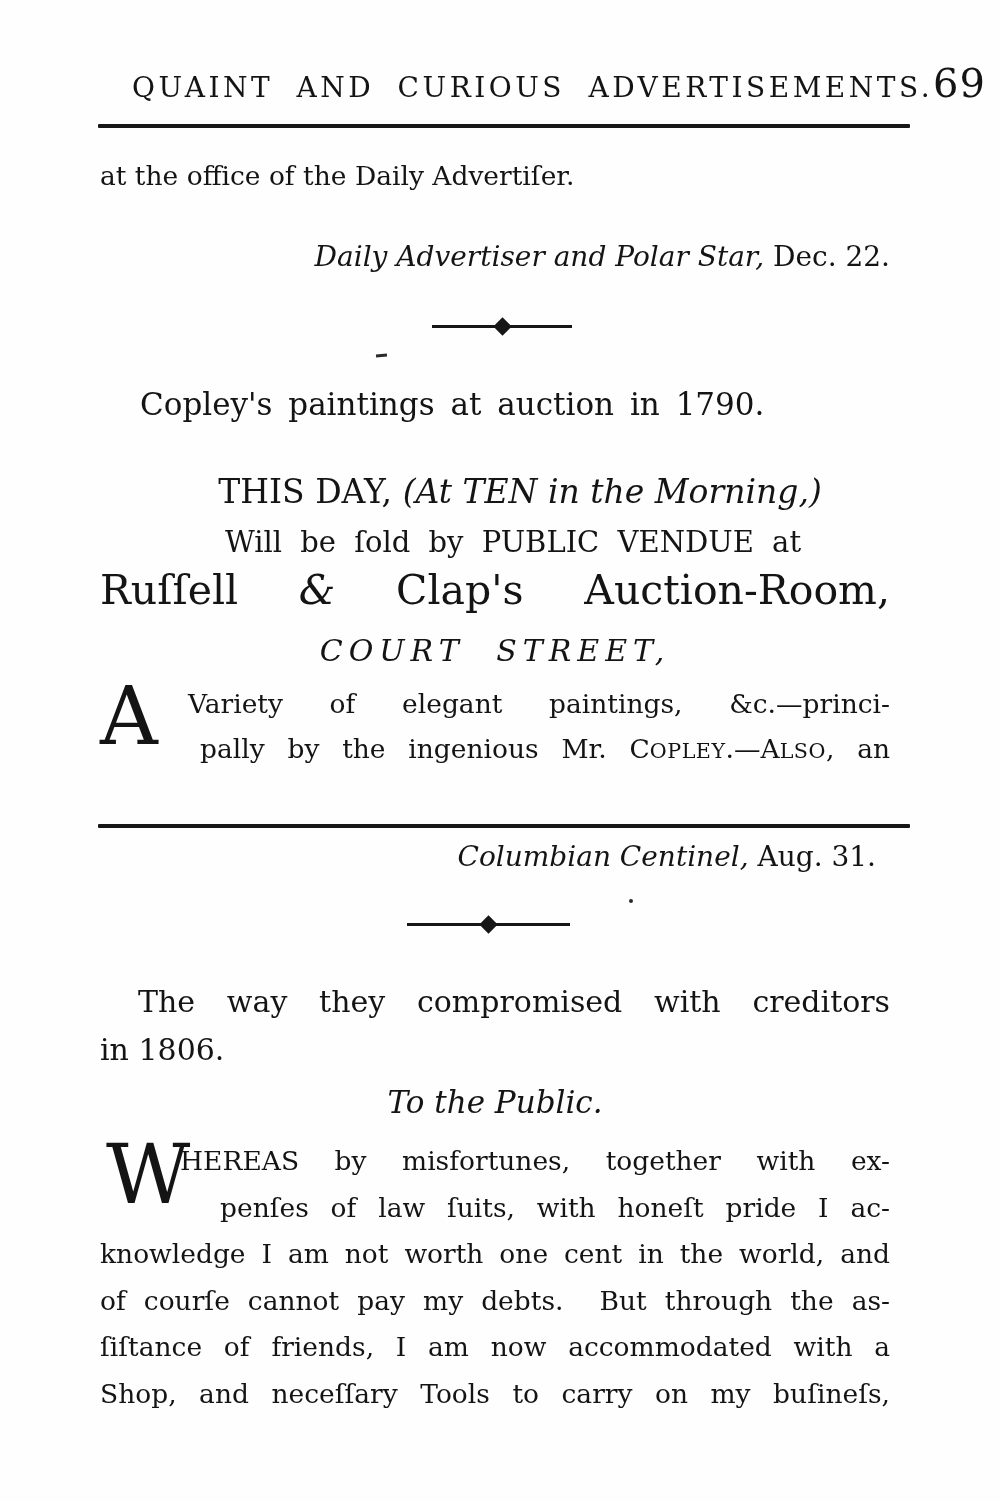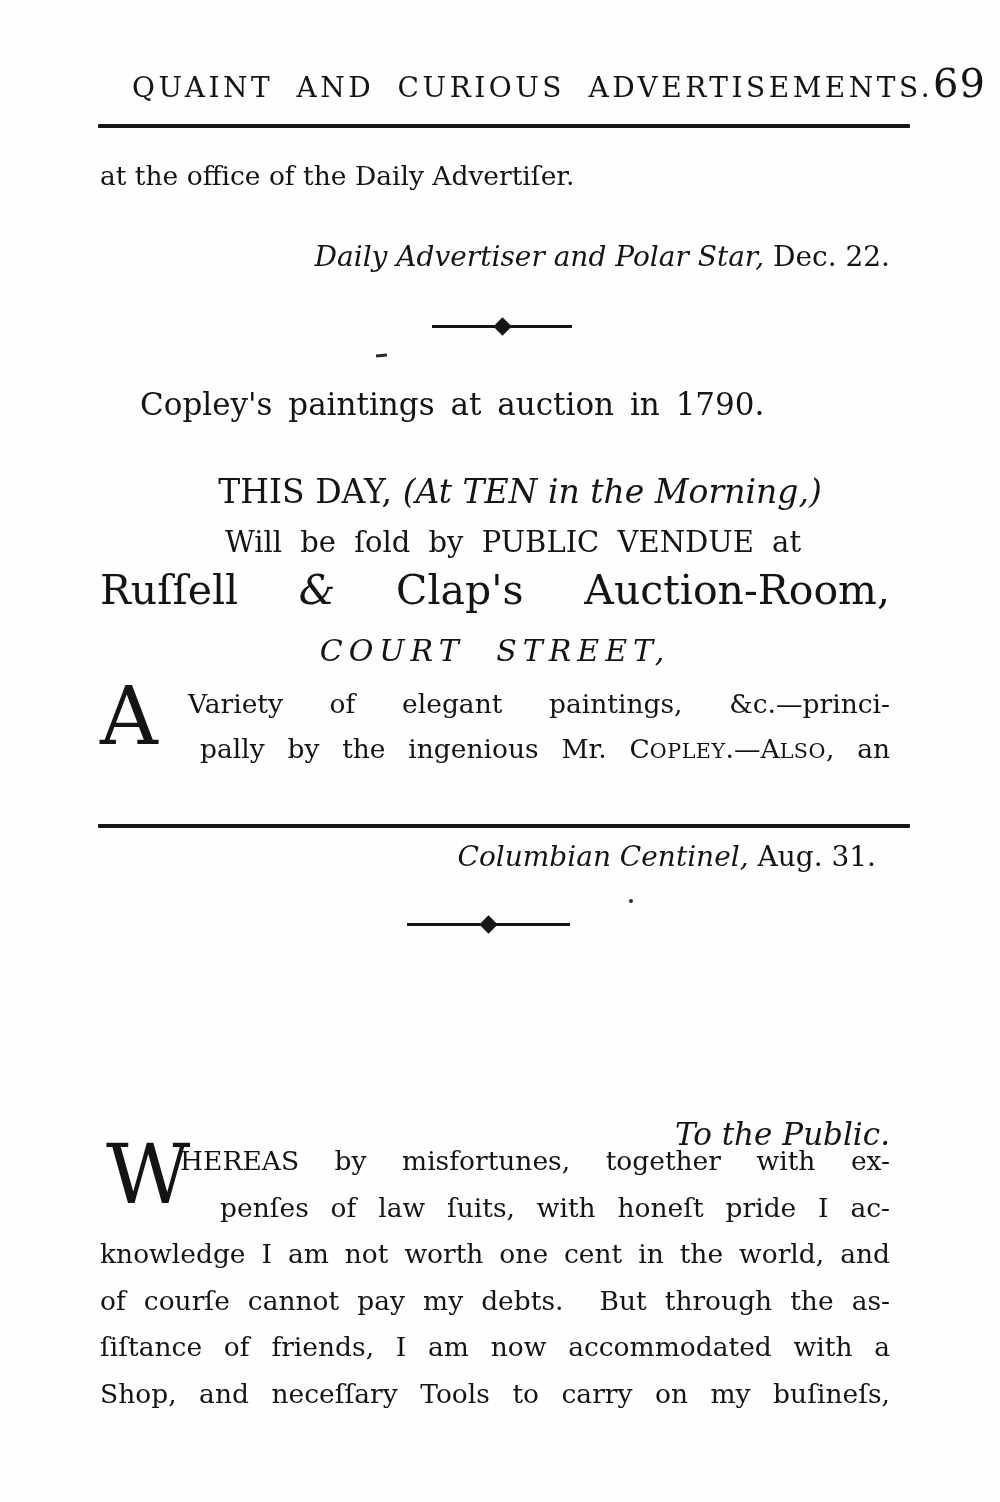--- a/index.html
+++ b/index.html
@@ -44,21 +44,21 @@
   .intro-head{font-size:31px;word-spacing:6px;}
   .thisday{width:790px;text-align:center;font-size:33px;white-space:nowrap;}
   .thisday .it{font-style:italic;}
   .vendue{width:790px;text-align:center;font-size:29px;word-spacing:9px;white-space:nowrap;}
   .venue-line{
     width:790px;font-size:41px;
     text-align:justify;text-align-last:justify;white-space:nowrap;
   }
   .venue-line .amp{font-style:italic;}
   .street{width:790px;text-align:center;font-style:italic;font-size:30px;letter-spacing:6px;word-spacing:16px;}
-  .salutation{width:790px;text-align:right;font-style:italic;font-size:31px;margin-top:32px;}
+  .salutation{width:790px;text-align:center;font-style:italic;font-size:31px;}
   
   .dcap{
     position:absolute;left:0;top:2px;font-size:80px;line-height:0.85;
   }
   .smallcap{font-size:0.78em;letter-spacing:0.5px;}
   .artifact{background:#2a2a2a;}
 </style>
 </head>
 <body>
 
@@ -117,20 +117,24 @@
     <span class="rm">Aug. 31.</span>
   </div>
 
   <div class="abs artifact" style="left:629px;top:899px;width:4px;height:4px;border-radius:50%;"></div>
   <div class="abs divider" style="left:407px;top:918px;width:163px;">
     <span class="dline"></span>
     <span class="diamond"></span>
     <span class="dline"></span>
   </div>
 
+  <div class="abs para" style="top:978px;">
+    <div class="body-line" style="padding-left:38px;width:752px;font-size:30px;line-height:48px;">The way they compromised with creditors</div>
+    <div class="body-line lastline" style="font-size:30px;line-height:48px;">in 1806.</div>
+  </div>
 
   <div class="abs salutation" style="left:100px;top:1084px;">To the Public.</div>
 
   <div class="abs para" style="top:1138px;">
     <span class="dcap" style="left:6px;font-size:82px;">W</span>
     <div class="body-line" style="padding-left:80px;width:710px;line-height:46.5px;">HEREAS by misfortunes, together with ex-</div>
     <div class="body-line" style="padding-left:120px;width:670px;line-height:46.5px;">penſes of law ſuits, with honeſt pride I ac-</div>
     <div class="body-line" style="line-height:46.5px;">knowledge I am not worth one cent in the world, and</div>
     <div class="body-line" style="line-height:46.5px;">of courſe cannot pay my debts.&nbsp; But through the as-</div>
     <div class="body-line" style="line-height:46.5px;">ſiſtance of friends, I am now accommodated with a</div>

